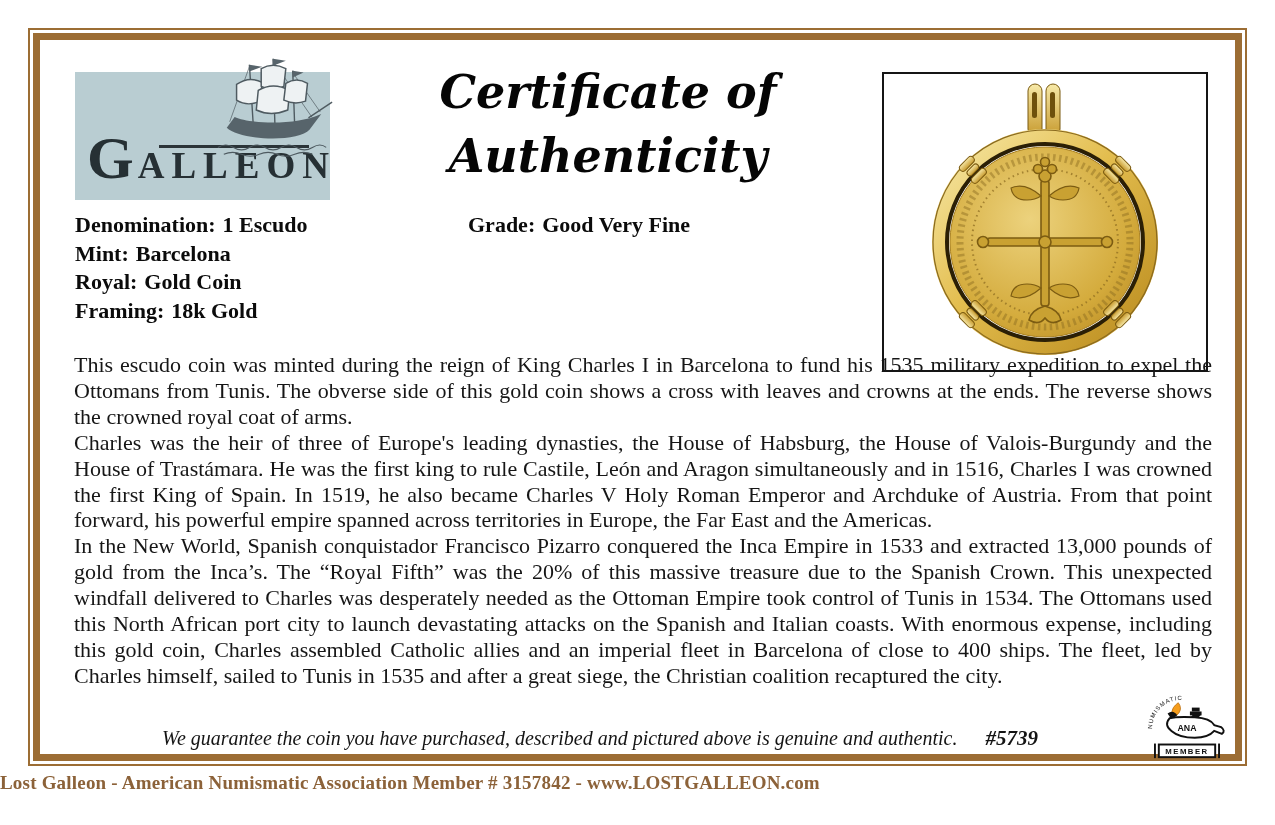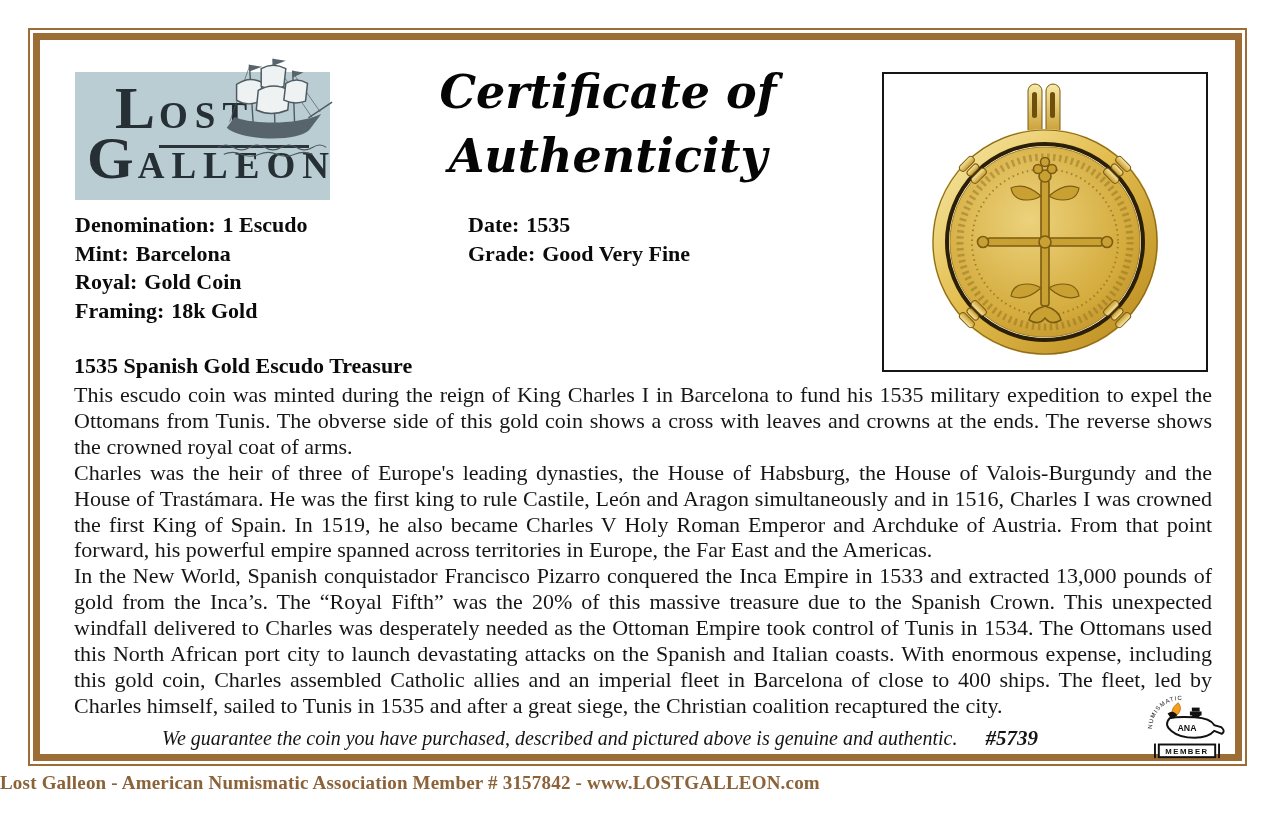--- a/index.html
+++ b/index.html
@@ -69,21 +69,20 @@
   }
 </style>
 </head>
 <body>
 
 <div class="frame-outline"></div>
 <div class="frame-band"></div>
 
 <div class="logo-box">
   <div class="logo-rule"></div>
-  <div class="logo-line1"><span class="logo-initial">L</span><span class="logo-rest">OST</span></div>
   <div class="logo-line2"><span class="logo-initial">G</span><span class="logo-rest">ALLEON</span></div>
   <svg class="logo-ship" viewBox="0 0 130 110">
     <g stroke="#4e5a60" fill="none" stroke-width="1.4">
       <path d="M8,92 q8,-5 16,0 q8,5 16,0 q8,-5 16,0 q8,5 16,0 q8,-5 16,0 q8,5 16,0 q8,-5 14,0" stroke-width="1.1"></path>
       <path d="M14,99 q9,-4 18,0 q9,4 18,0 q9,-4 18,0 q9,4 18,0 q9,-4 18,0" stroke-width="1.1"></path>
       <line x1="44" y1="70" x2="40" y2="8"></line>
       <line x1="66" y1="72" x2="64" y2="2"></line>
       <line x1="86" y1="70" x2="84" y2="14"></line>
       <line x1="100" y1="62" x2="124" y2="46"></line>
       <line x1="40" y1="10" x2="20" y2="66" stroke-width="0.7"></line>
@@ -186,26 +185,24 @@
   </svg>
 </div>
 
 <div class="details details-left">
   <div class="detail-row"><span class="detail-label">Denomination:</span><span>1 Escudo</span></div>
   <div class="detail-row"><span class="detail-label">Mint:</span><span>Barcelona</span></div>
   <div class="detail-row"><span class="detail-label">Royal:</span><span>Gold Coin</span></div>
   <div class="detail-row"><span class="detail-label">Framing:</span><span>18k Gold</span></div>
 </div>
 <div class="details details-right">
-  <div class="detail-row"><span class="detail-label">Date:</span><span>1535</span></div>
   <div class="detail-row"><span class="detail-label">Grade:</span><span>Good Very Fine</span></div>
 </div>
 
 <div class="main">
-  <h2>1535 Spanish Gold Escudo Treasure</h2>
   <p>This escudo coin was minted during the reign of King Charles I in Barcelona to fund his 1535 military expedition to expel the Ottomans from Tunis. The obverse side of this gold coin shows a cross with leaves and crowns at the ends. The reverse shows the crowned royal coat of arms.</p>
   <p>Charles was the heir of three of Europe's leading dynasties, the House of Habsburg, the House of Valois-Burgundy and the House of Trastámara. He was the first king to rule Castile, León and Aragon simultaneously and in 1516, Charles I was crowned the first King of Spain. In 1519, he also became Charles V Holy Roman Emperor and Archduke of Austria. From that point forward, his powerful empire spanned across territories in Europe, the Far East and the Americas.</p>
   <p>In the New World, Spanish conquistador Francisco Pizarro conquered the Inca Empire in 1533 and extracted 13,000 pounds of gold from the Inca’s. The “Royal Fifth” was the 20% of this massive treasure due to the Spanish Crown. This unexpected windfall delivered to Charles was desperately needed as the Ottoman Empire took control of Tunis in 1534. The Ottomans used this North African port city to launch devastating attacks on the Spanish and Italian coasts. With enormous expense, including this gold coin, Charles assembled Catholic allies and an imperial fleet in Barcelona of close to 400 ships. The fleet, led by Charles himself, sailed to Tunis in 1535 and after a great siege, the Christian coalition recaptured the city.</p>
 </div>
 
 <div class="guarantee">
   <span>We guarantee the coin you have purchased, described and pictured above is genuine and authentic.</span><span class="cert-number">#5739</span>
 </div>
 
 <svg class="ana-badge" viewBox="0 0 84 70">

